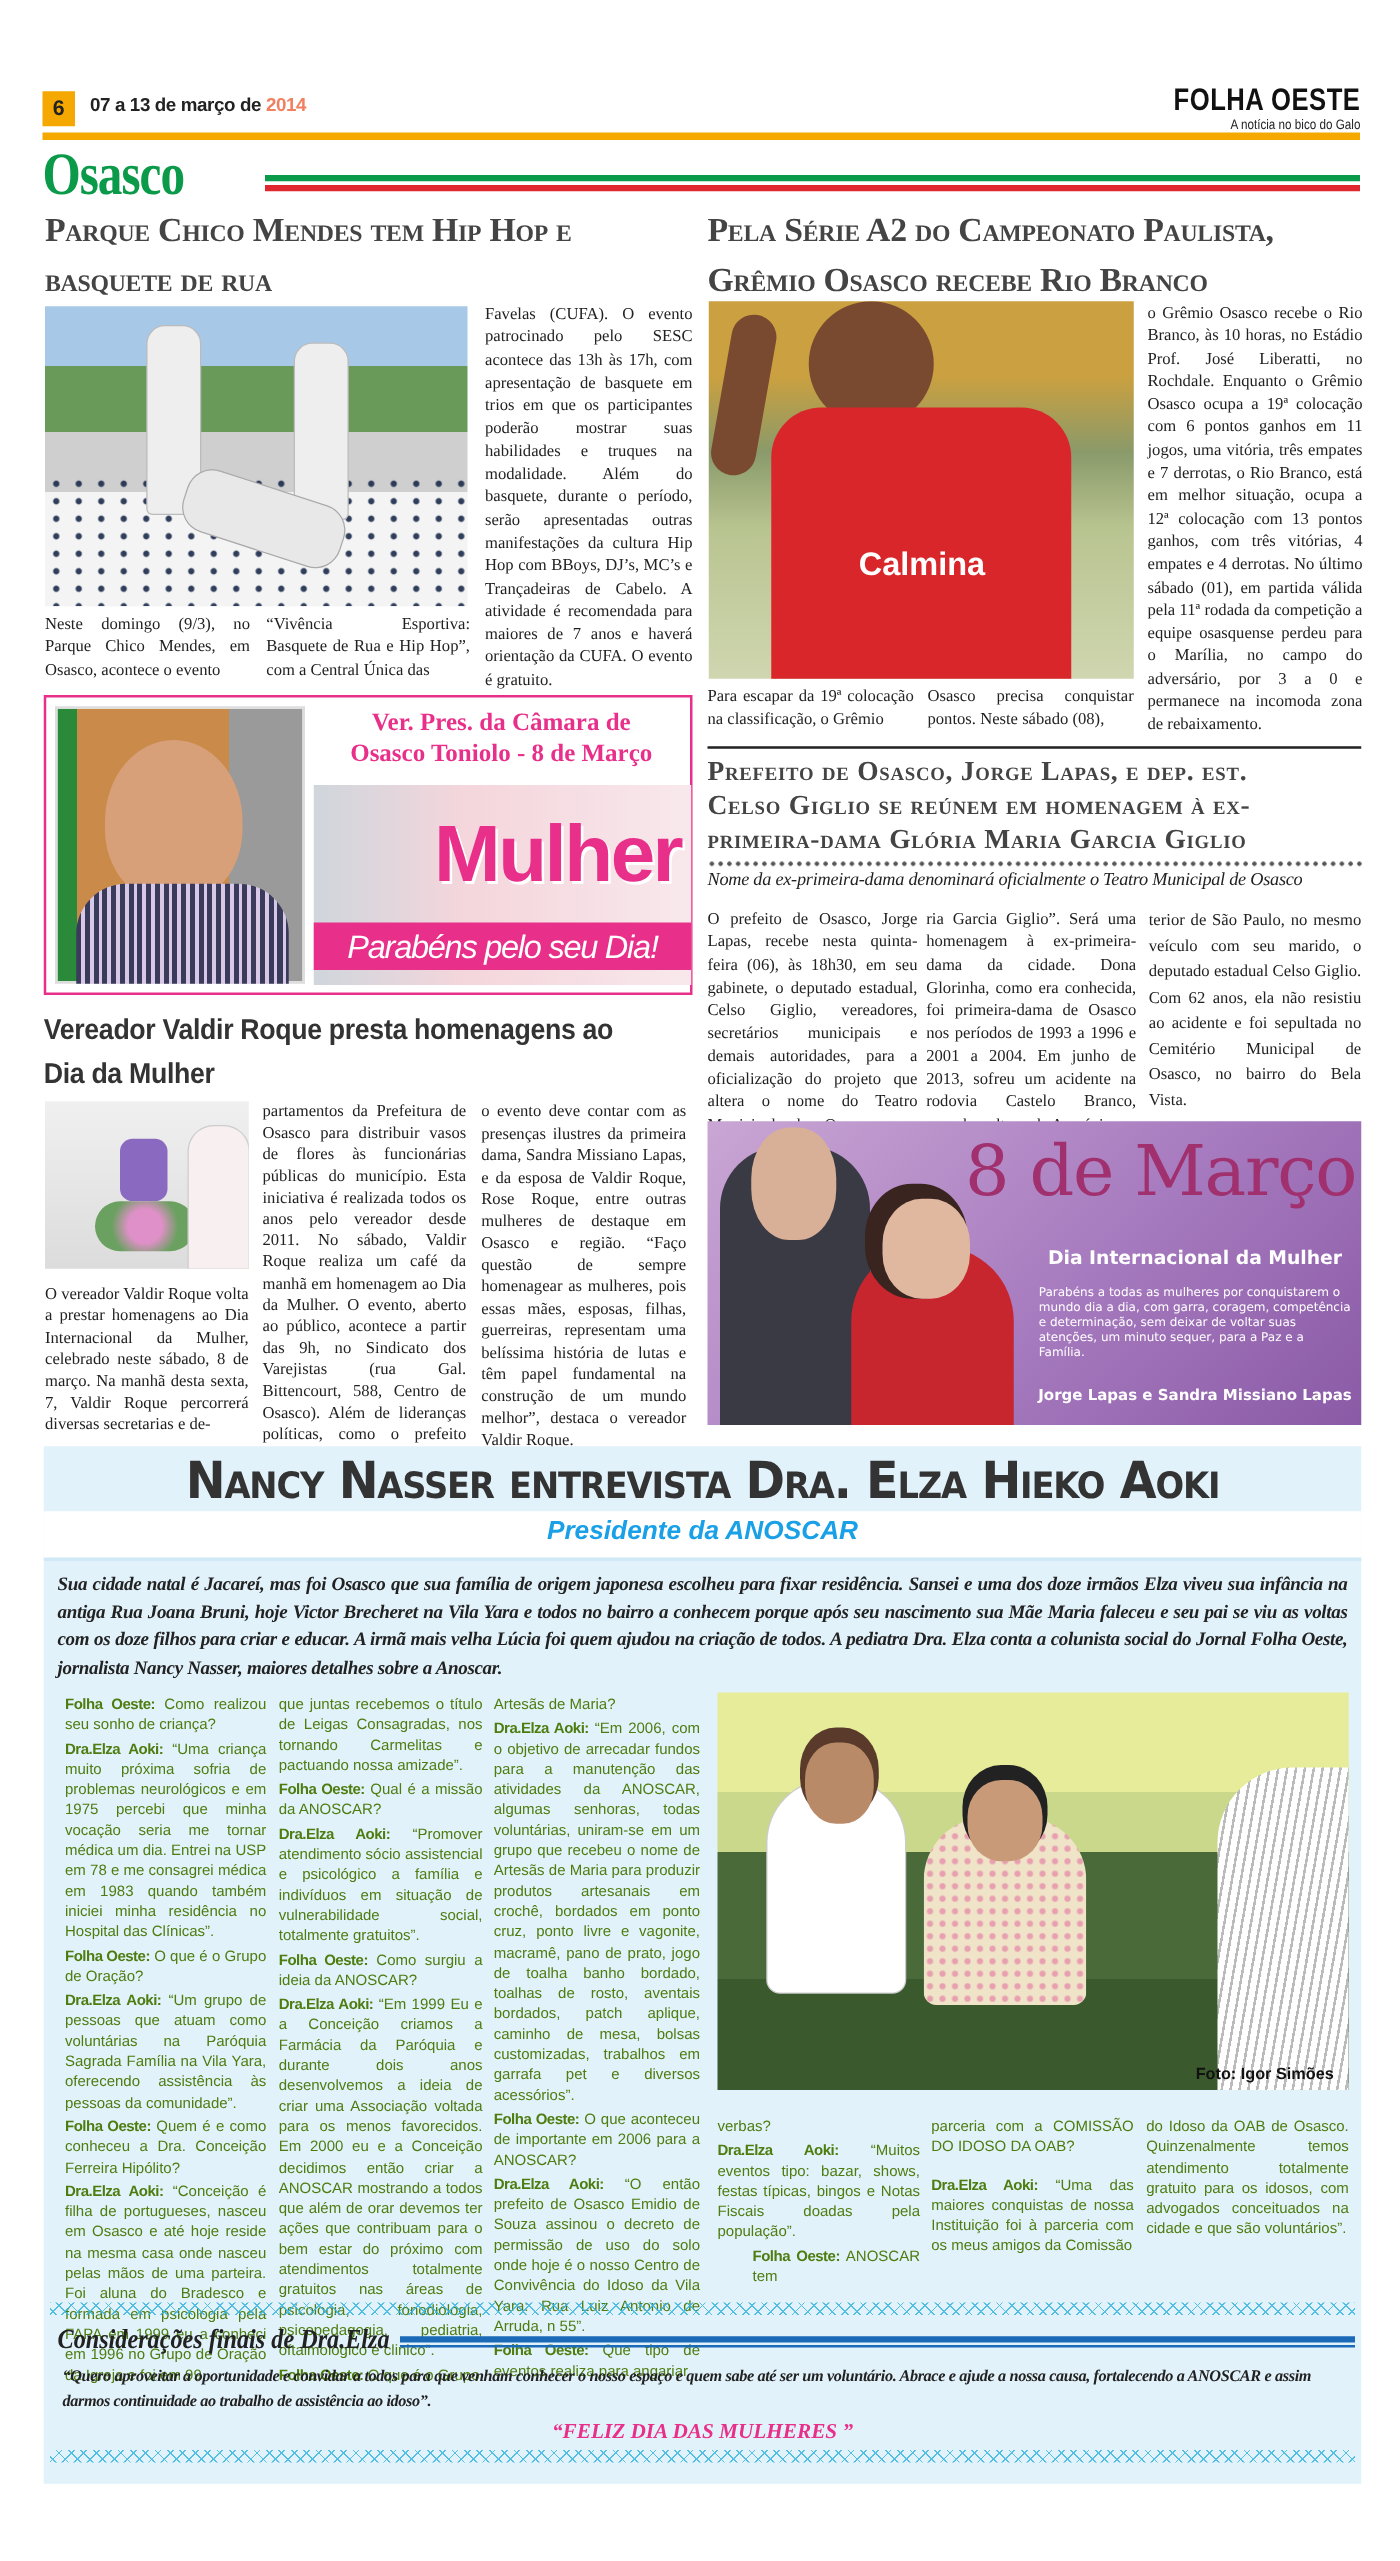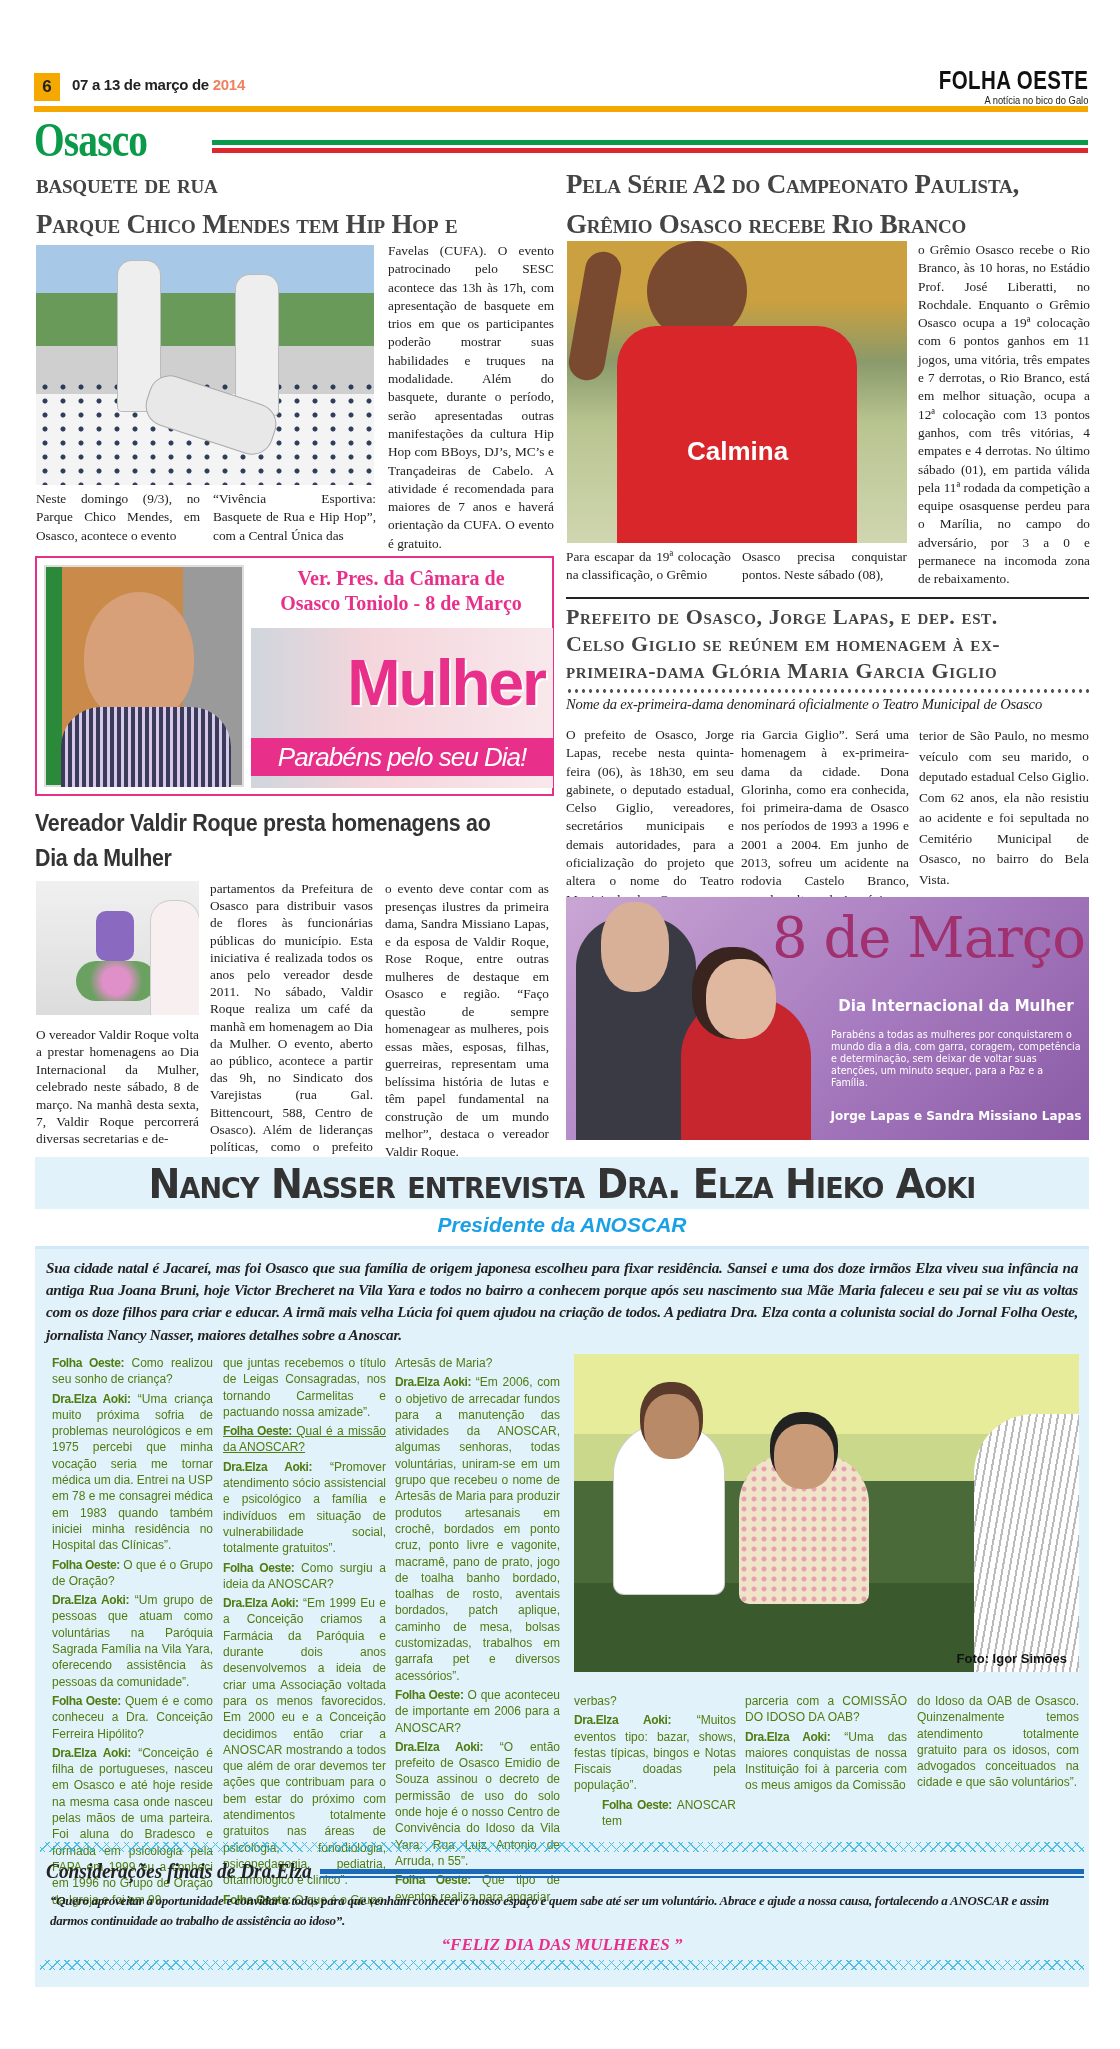--- a/index.html
+++ b/index.html
@@ -49,22 +49,22 @@
   <div class="tag">A notícia no bico do Galo</div>
 </div>
 <div class="abs rule-orange"></div>
 <div class="abs sec-title">Osasco</div>
 <div class="abs sec-bars">
   <div style="background:#0a9a4a"></div>
   <div style="background:#e0262e"></div>
 </div>
 
 <div class="abs hl-sc" style="left:36px;top:164px;width:520px">
+  <div>Parque Chico Mendes tem Hip Hop e</div>
   <div>basquete de rua</div>
-  <div>Parque Chico Mendes tem Hip Hop e</div>
 </div>
 <div class="abs a1-photo photo">
   <div class="tile" style="position:absolute;left:0;top:135px;width:338px;height:105px;opacity:.9"></div>
   <div style="position:absolute;left:82px;top:16px;width:42px;height:150px;background:#eee;border-radius:14px 14px 4px 4px;box-shadow:0 0 0 1px #bbb"></div>
   <div style="position:absolute;left:200px;top:30px;width:42px;height:140px;background:#eee;border-radius:14px 14px 4px 4px;box-shadow:0 0 0 1px #bbb"></div>
   <div style="position:absolute;left:110px;top:145px;width:130px;height:50px;background:#e8e8e8;border-radius:20px;transform:rotate(18deg);box-shadow:0 0 0 1px #aaa"></div>
 </div>
 <div class="abs col-text" style="left:36px;top:490px;width:164px">Neste domingo (9/3), no Parque Chico Mendes, em Osasco, acontece o evento</div>
 <div class="abs col-text" style="left:213px;top:490px;width:163px">“Vivência Esportiva: Basquete de Rua e Hip Hop”, com a Central Única das</div>
 <div class="abs col-text" style="left:388px;top:242px;width:166px">Favelas (CUFA). O evento patrocinado pelo SESC acontece das 13h às 17h, com apresentação de basquete em trios em que os participantes poderão mostrar suas habilidades e truques na modalidade. Além do basquete, durante o período, serão apresentadas outras manifestações da cultura Hip Hop com BBoys, DJ’s, MC’s e Trançadeiras de Cabelo. A atividade é recomendada para maiores de 7 anos e haverá orientação da CUFA. O evento é gratuito.</div>
@@ -144,21 +144,21 @@
 <div class="abs q" style="left:52px;top:1355px;width:161px">
     <div><b>Folha Oeste:</b><span> Como realizou seu sonho de criança?</span></div>
     <div style="margin-top: 3px;"><b>Dra.Elza Aoki:</b><span> “Uma criança muito próxima sofria de problemas neurológicos e em 1975 percebi que minha vocação seria me tornar médica um dia. Entrei na USP em 78 e me consagrei médica em 1983 quando também iniciei minha residência no Hospital das Clínicas”.</span></div>
     <div style="margin-top: 3px;"><b>Folha Oeste:</b><span> O que é o Grupo de Oração?</span></div>
     <div style="margin-top: 3px;"><b>Dra.Elza Aoki:</b><span> “Um grupo de pessoas que atuam como voluntárias na Paróquia Sagrada Família na Vila Yara, oferecendo assistência às pessoas da comunidade”.</span></div>
     <div style="margin-top: 3px;"><b>Folha Oeste:</b><span> Quem é e como conheceu a Dra. Conceição Ferreira Hipólito?</span></div>
     <div style="margin-top: 3px;"><b>Dra.Elza Aoki:</b><span> “Conceição é filha de portugueses, nasceu em Osasco e até hoje reside na mesma casa onde nasceu pelas mãos de uma parteira. Foi aluna do Bradesco e formada em psicologia pela FAPA em 1999 eu a conheci em 1996 no Grupo de Oração da Igreja e foi em 99</span></div>
   </div>
 <div class="abs q" style="left:223px;top:1355px;width:163px">
     <div><span>que juntas recebemos o título de Leigas Consagradas, nos tornando Carmelitas e pactuando nossa amizade”.</span></div>
-    <div style="margin-top: 3px; text-decoration: underline;"><b>Folha Oeste:</b><span> Qual é a missão da ANOSCAR?</span></div>
+    <div style="margin-top: 3px;"><b>Folha Oeste:</b><span> Qual é a missão da ANOSCAR?</span></div>
     <div style="margin-top: 3px;"><b>Dra.Elza Aoki:</b><span> “Promover atendimento sócio assistencial e psicológico a família e indivíduos em situação de vulnerabilidade social, totalmente gratuitos”.</span></div>
     <div style="margin-top: 3px;"><b>Folha Oeste:</b><span> Como surgiu a ideia da ANOSCAR?</span></div>
     <div style="margin-top: 3px;"><b>Dra.Elza Aoki:</b><span> “Em 1999 Eu e a Conceição criamos a Farmácia da Paróquia e durante dois anos desenvolvemos a ideia de criar uma Associação voltada para os menos favorecidos. Em 2000 eu e a Conceição decidimos então criar a ANOSCAR mostrando a todos que além de orar devemos ter ações que contribuam para o bem estar do próximo com atendimentos totalmente gratuitos nas áreas de psicologia, fonodiologia, psicopedagogia, pediatria, oftalmológico e clinico”.</span></div>
     <div style="margin-top: 3px;"><b>Folha Oeste:</b><span> O que é o Grupo</span></div>
   </div>
 <div class="abs q" style="left:395px;top:1355px;width:165px">
     <div><span>Artesãs de Maria?</span></div>
     <div style="margin-top: 3px;"><b>Dra.Elza Aoki:</b><span> “Em 2006, com o objetivo de arrecadar fundos para a manutenção das atividades da ANOSCAR, algumas senhoras, todas voluntárias, uniram-se em um grupo que recebeu o nome de Artesãs de Maria para produzir produtos artesanais em crochê, bordados em ponto cruz, ponto livre e vagonite, macramê, pano de prato, jogo de toalha banho bordado, toalhas de rosto, aventais bordados, patch aplique, caminho de mesa, bolsas customizadas, trabalhos em garrafa pet e diversos acessórios”.</span></div>
     <div style="margin-top: 3px;"><b>Folha Oeste:</b><span> O que aconteceu de importante em 2006 para a ANOSCAR?</span></div>
     <div style="margin-top: 3px;"><b>Dra.Elza Aoki:</b><span> “O então prefeito de Osasco Emidio de Souza assinou o decreto de permissão de uso do solo onde hoje é o nosso Centro de Convivência do Idoso da Vila Yara: Rua Luiz Antonio de Arruda, n 55”.</span></div>
@@ -174,21 +174,21 @@
   <div style="position:absolute;right:12px;bottom:6px;font:bold 13px 'Liberation Sans',sans-serif;color:#111">Foto: Igor Simões</div>
 </div>
 
 <div class="abs q" style="left:574px;top:1693px;width:162px">
     <div><span>verbas?</span></div>
     <div style="margin-top: 3px;"><b>Dra.Elza Aoki:</b><span> “Muitos eventos tipo: bazar, shows, festas típicas, bingos e Notas Fiscais doadas pela população”.</span></div>
     <div style="margin-top: 3px; padding-left: 28px;"><b>Folha Oeste:</b><span> ANOSCAR tem</span></div>
   </div>
 <div class="abs q" style="left:745px;top:1693px;width:162px">
     <div><span>parceria com a COMISSÃO DO IDOSO DA OAB?</span></div>
-    <div style="margin-top: 3px;"><b>Dra.Elza Aoki:</b><span> “Uma das maiores conquistas de nossa Instituição foi à parceria com os meus amigos da Comissão</span></div>
+    <div style="margin-top: 14px;"><b>Dra.Elza Aoki:</b><span> “Uma das maiores conquistas de nossa Instituição foi à parceria com os meus amigos da Comissão</span></div>
   </div>
 <div class="abs q" style="left:917px;top:1693px;width:162px">
     <div><span>do Idoso da OAB de Osasco. Quinzenalmente temos atendimento totalmente gratuito para os idosos, com advogados conceituados na cidade e que são voluntários”.</span></div>
   </div>
 
 <div class="abs zig" style="left:40px;top:1842px;width:1044px"></div>
 <div class="abs" style="left:46px;top:1858px;font:italic bold 22px 'Liberation Serif',serif;color:#222;transform:scaleX(.88);transform-origin:left;white-space:nowrap">Considerações finais de Dra.Elza</div>
 <div class="abs" style="left:320px;top:1869px;width:764px">
   <div style="height:5px;background:#1a6ab8"></div>
   <div style="height:2px;background:#1a6ab8;margin-top:2px"></div>

